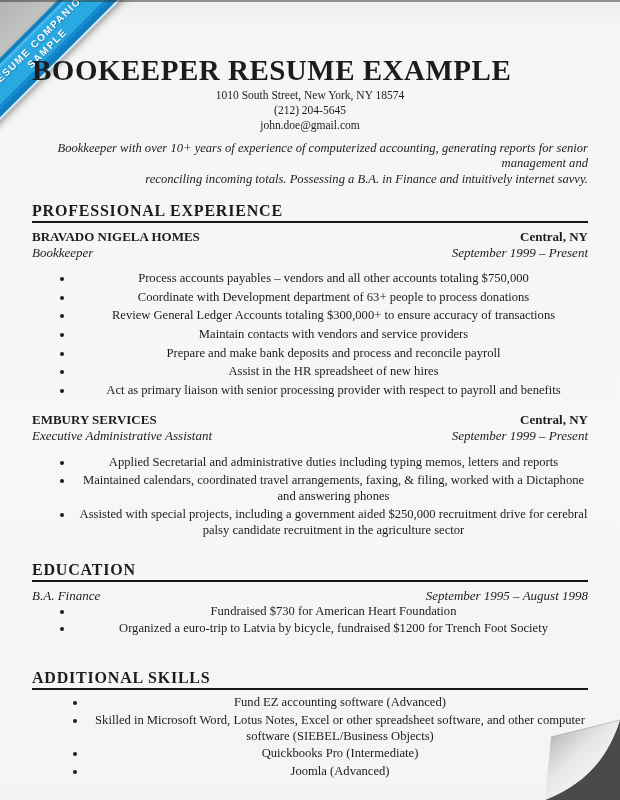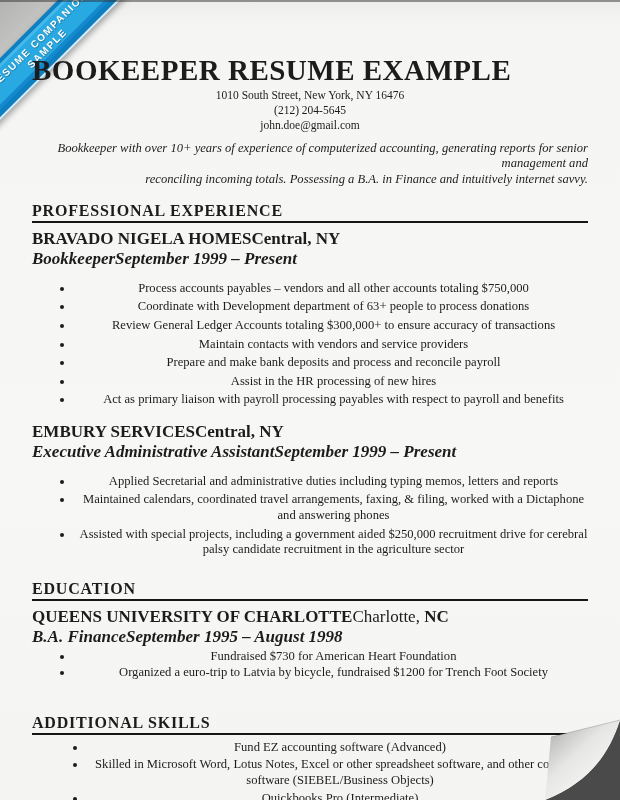--- a/index.html
+++ b/index.html
@@ -65,23 +65,23 @@
   .section-heading {
     font-size: 16px; font-weight: bold; letter-spacing: 0.8px;
     border-bottom: 2px solid #161616;
     padding-bottom: 1px;
   }
   .sec-experience .section-heading { margin-top: 15px; }
   .sec-education  .section-heading { margin-top: 22px; }
   .sec-skills     .section-heading { margin-top: 33px; }
   .job { margin-top: 6px; }
   .job + .job { margin-top: 14px; }
-  .row { display: flex; justify-content: flex-start; font-size: 17px; line-height: 1.2; }
+  .row { display: flex; justify-content: space-between; font-size: 13px; line-height: 1.2; }
   .row .bold { font-weight: bold; }
-  .row .italic { font-style: italic; font-weight: bold; }
+  .row .italic { font-style: italic; }
   ul.bullets {
     margin: 11px 0 0 0;
     padding-left: 42px;
     font-size: 12.6px;
     line-height: 1.24;
     text-align: center;
   }
   ul.bullets li { margin-bottom: 3px; padding-left: 5px; }
   ul.bullets.tight { margin-top: 1px; }
   ul.bullets.tight li { margin-bottom: 1px; }
@@ -101,21 +101,21 @@
       <div class="ribbon-line">SAMPLE</div>
     </div>
 
     <div class="paper-top-edge"></div>
 
     <div class="content">
 
       <div class="title">BOOKEEPER RESUME EXAMPLE</div>
 
       <div class="contact">
-        <div>1010 South Street, New York, NY 16476</div>
+        <div>1010 South Street, New York, NY 18574</div>
         <div>(212) 204-5645</div>
         <div>john.doe@gmail.com</div>
       </div>
 
       <div class="summary">
         <div>Bookkeeper with over 10+ years of experience of computerized accounting, generating reports for senior management and</div>
         <div>reconciling incoming totals. Possessing a B.A. in Finance and intuitively internet savvy.</div>
       </div>
 
       <div class="sec-experience">
@@ -129,22 +129,22 @@
           <div class="row">
             <span class="italic">Bookkeeper</span>
             <span class="italic">September 1999 – Present</span>
           </div>
           <ul class="bullets">
               <li>Process accounts payables – vendors and all other accounts totaling $750,000</li>
               <li>Coordinate with Development department of 63+ people to process donations</li>
               <li>Review General Ledger Accounts totaling $300,000+ to ensure accuracy of transactions</li>
               <li>Maintain contacts with vendors and service providers</li>
               <li>Prepare and make bank deposits and process and reconcile payroll</li>
-              <li>Assist in the HR processing of new hires</li>
-              <li>Act as primary liaison with payroll processing payables with respect to payroll and benefits</li>
+              <li>Assist in the HR spreadsheet of new hires</li>
+              <li>Act as primary liaison with senior processing provider with respect to payroll and benefits</li>
             </ul>
         </div>
 
         <div class="job">
           <div class="row">
             <span class="bold">EMBURY SERVICES</span>
             <span class="bold">Central, NY</span>
           </div>
           <div class="row">
             <span class="italic">Executive Administrative Assistant</span>
@@ -155,24 +155,20 @@
               <li>Maintained calendars, coordinated travel arrangements, faxing, &amp; filing, worked with a Dictaphone and answering phones</li>
               <li>Assisted with special projects, including a government aided $250,000 recruitment drive for cerebral palsy candidate recruitment in the agriculture sector</li>
             </ul>
         </div>
       </div>
 
       <div class="sec-education">
         <div class="section-heading">EDUCATION</div>
 
         <div class="job">
-          <div class="row">
-            <span class="bold">QUEENS UNIVERSITY OF CHARLOTTE</span>
-            <span><span>Charlotte, </span><span class="bold">NC</span></span>
-          </div>
           <div class="row">
             <span class="italic">B.A. Finance</span>
             <span class="italic">September 1995 – August 1998</span>
           </div>
           <ul class="bullets tight">
               <li>Fundraised $730 for American Heart Foundation</li>
               <li>Organized a euro-trip to Latvia by bicycle, fundraised $1200 for Trench Foot Society</li>
             </ul>
         </div>
       </div>

